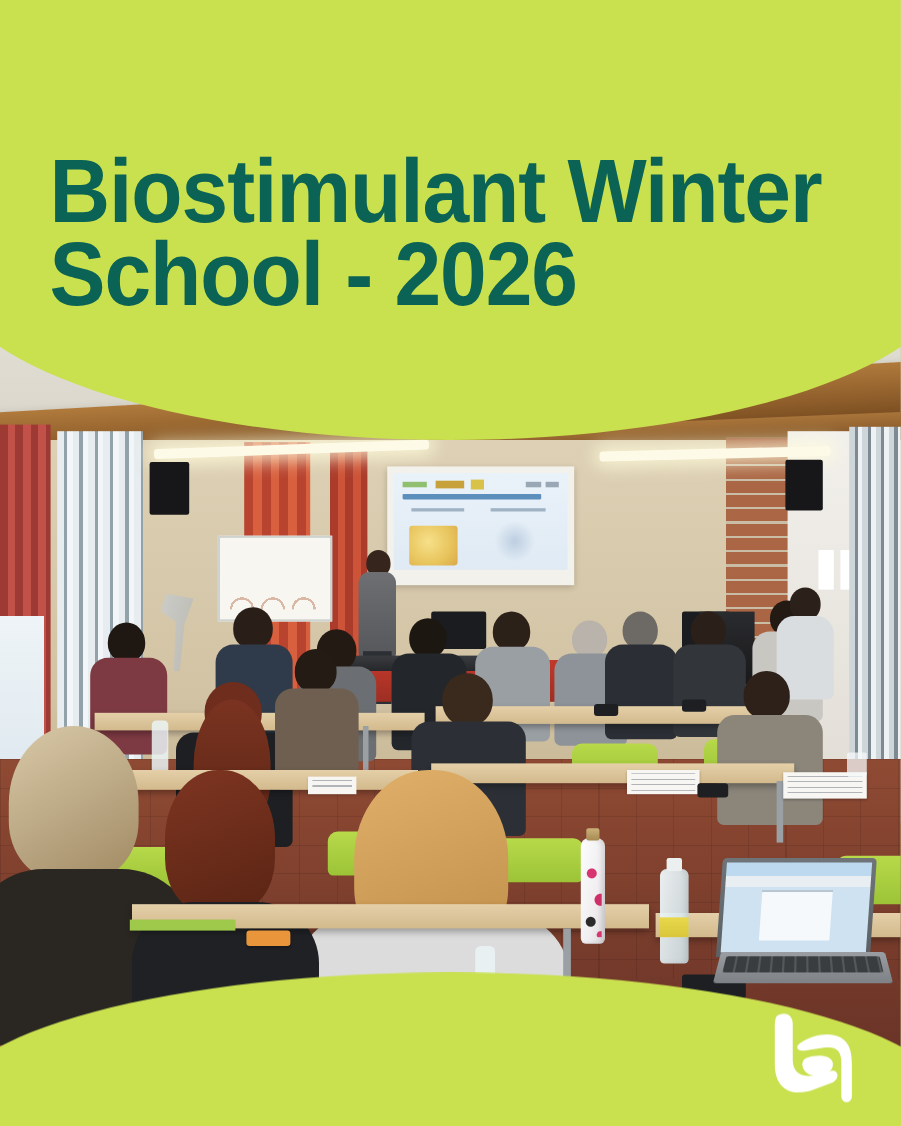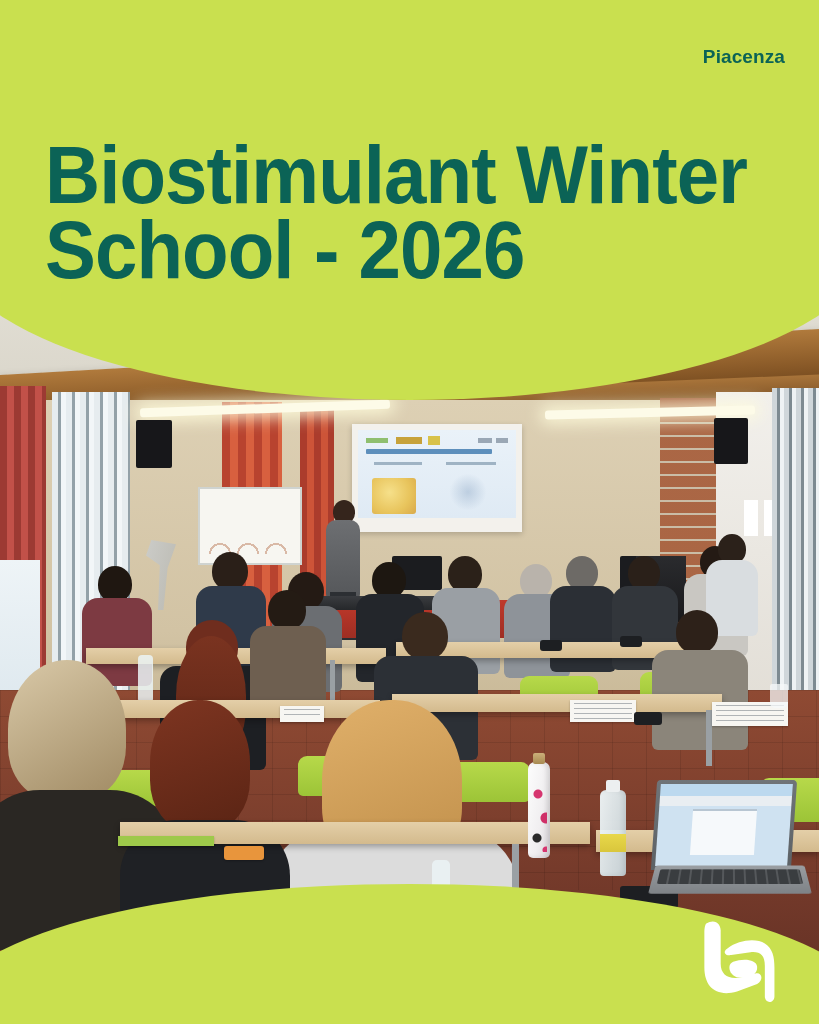--- a/index.html
+++ b/index.html
@@ -573,21 +573,20 @@
       <div class="laptop-keys"></div>
     </div>
 
     <div class="paper" style="left:224px;top:846px;width:40px;height:14px;background:#e8953c;border-radius:3px;"></div>
     <div class="paper" style="left:118px;top:836px;width:96px;height:10px;background:#9ec94a;"></div>
   </div>
 
   <div class="banner-top" style="background: rgb(201, 224, 79);"></div>
 
   <div class="date-block" style="color: rgb(11, 99, 86);">
-    <div>Piacenza</div>
   </div>
 
   <h1 class="poster-title" style="color: rgb(11, 99, 86);">Biostimulant Winter
 School - 2026</h1>
 
   <div class="banner-bottom" style="background: rgb(201, 224, 79);"></div>
 
 
   <div class="logo">
     <svg viewBox="0 0 100 100" width="96" height="96" aria-hidden="true">

